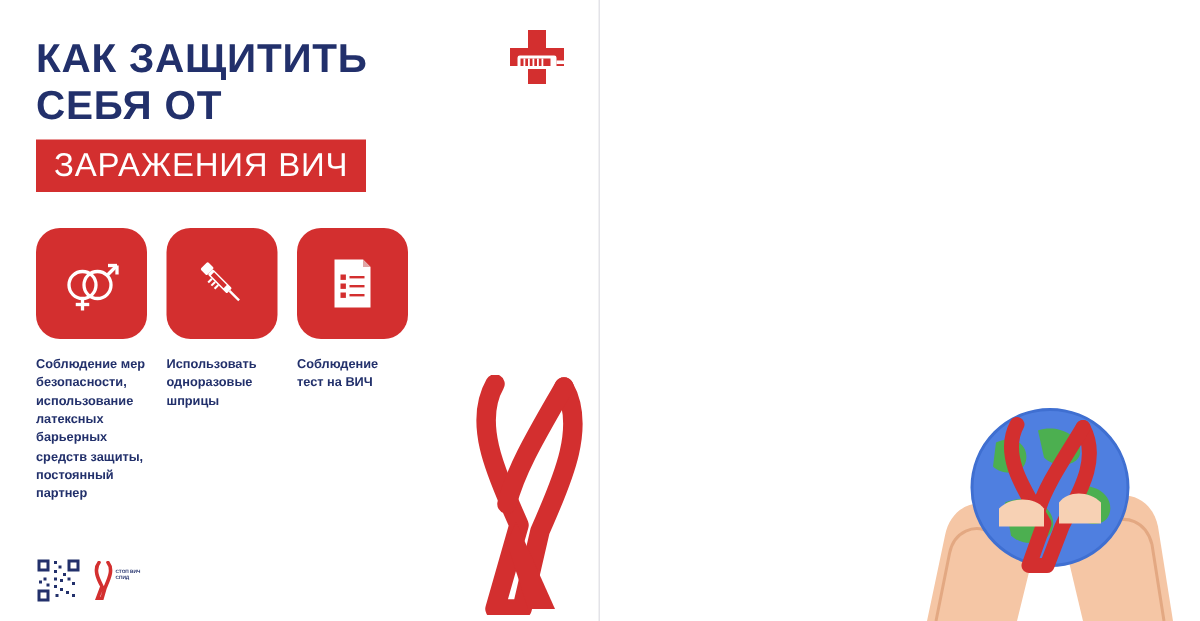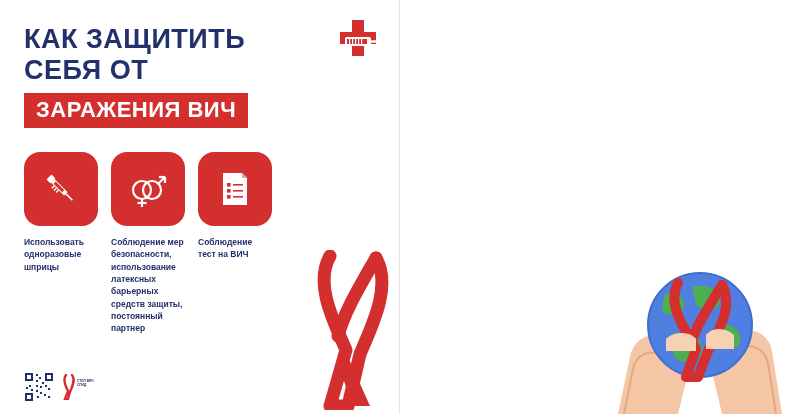--- a/index.html
+++ b/index.html
@@ -50,21 +50,21 @@
   .heading-left {
     left: 24px;
     top: 24px;
     font-size: 27px;
     width: 270px;
   }
   .hl-band {
     position: absolute;
     background: #d32f2f;
     color: #ffffff;
-    font-weight: bold;
+    font-weight: normal;
     font-size: 22px;
     letter-spacing: 0.5px;
     text-transform: uppercase;
     padding: 6px 12px 7px 12px;
     box-sizing: border-box;
     line-height: 1;
   }
   .band-left { left: 24px; top: 93px; }
 
   
@@ -171,51 +171,51 @@
       <rect x="11" y="21" width="20" height="5" fill="#d32f2f"></rect>
       <rect x="13" y="21" width="1.2" height="5" fill="#ffffff"></rect>
       <rect x="16" y="21" width="1.2" height="5" fill="#ffffff"></rect>
       <rect x="19" y="21" width="1.2" height="5" fill="#ffffff"></rect>
       <rect x="22" y="21" width="1.2" height="5" fill="#ffffff"></rect>
       <rect x="25" y="21" width="1.2" height="5" fill="#ffffff"></rect>
       <rect x="35" y="22.3" width="6" height="2.4" fill="#ffffff"></rect>
     </svg>
 
     <div class="cards">
+
+      <div class="card">
+        <div class="card-tile">
+          <svg width="46" height="46" viewBox="0 0 46 46">
+            <circle cx="17" cy="24" r="9" fill="none" stroke="#ffffff" stroke-width="2.2"></circle>
+            <line x1="17" y1="33" x2="17" y2="41" stroke="#ffffff" stroke-width="2.2"></line>
+            <line x1="12.5" y1="37" x2="21.5" y2="37" stroke="#ffffff" stroke-width="2.2"></line>
+            <circle cx="27" cy="24" r="9" fill="none" stroke="#ffffff" stroke-width="2.2"></circle>
+            <line x1="33" y1="18" x2="40" y2="11" stroke="#ffffff" stroke-width="2.2"></line>
+            <line x1="34" y1="11" x2="40" y2="11" stroke="#ffffff" stroke-width="2.2"></line>
+            <line x1="40" y1="11" x2="40" y2="17" stroke="#ffffff" stroke-width="2.2"></line>
+          </svg>
+        </div>
+        <div class="card-caption">Соблюдение мер безопасности, использование латексных барьерных средств защиты, постоянный партнер</div>
+      </div>
 
       <div class="card">
         <div class="card-tile">
           <svg width="46" height="46" viewBox="0 0 46 46">
             <g transform="rotate(-45 23 23)">
               <rect x="19.5" y="6" width="7" height="6" rx="1" fill="#ffffff"></rect>
               <rect x="20.5" y="12" width="5" height="18" rx="1" fill="#ffffff"></rect>
               <rect x="21.5" y="14" width="3" height="12" fill="#d32f2f"></rect>
               <rect x="22.3" y="30" width="1.6" height="9" fill="#ffffff"></rect>
               <line x1="17" y1="16" x2="20.5" y2="16" stroke="#ffffff" stroke-width="1.4"></line>
               <line x1="17" y1="19" x2="20.5" y2="19" stroke="#ffffff" stroke-width="1.4"></line>
               <line x1="17" y1="22" x2="20.5" y2="22" stroke="#ffffff" stroke-width="1.4"></line>
             </g>
           </svg>
         </div>
         <div class="card-caption">Использовать одноразовые шприцы</div>
-      </div>
-
-      <div class="card">
-        <div class="card-tile">
-          <svg width="46" height="46" viewBox="0 0 46 46">
-            <circle cx="17" cy="24" r="9" fill="none" stroke="#ffffff" stroke-width="2.2"></circle>
-            <line x1="17" y1="33" x2="17" y2="41" stroke="#ffffff" stroke-width="2.2"></line>
-            <line x1="12.5" y1="37" x2="21.5" y2="37" stroke="#ffffff" stroke-width="2.2"></line>
-            <circle cx="27" cy="24" r="9" fill="none" stroke="#ffffff" stroke-width="2.2"></circle>
-            <line x1="33" y1="18" x2="40" y2="11" stroke="#ffffff" stroke-width="2.2"></line>
-            <line x1="34" y1="11" x2="40" y2="11" stroke="#ffffff" stroke-width="2.2"></line>
-            <line x1="40" y1="11" x2="40" y2="17" stroke="#ffffff" stroke-width="2.2"></line>
-          </svg>
-        </div>
-        <div class="card-caption">Соблюдение мер безопасности, использование латексных барьерных средств защиты, постоянный партнер</div>
       </div>
 
       <div class="card">
         <div class="card-tile">
           <svg width="46" height="46" viewBox="0 0 46 46">
             <path d="M11 7 h19 l5 5 v27 h-24 z" fill="#ffffff"></path>
             <path d="M30 7 l5 5 h-5 z" fill="#e0a6a6"></path>
             <rect x="15" y="17" width="3.6" height="3.6" fill="#d32f2f"></rect>
             <rect x="15" y="23" width="3.6" height="3.6" fill="#d32f2f"></rect>
             <rect x="15" y="29" width="3.6" height="3.6" fill="#d32f2f"></rect>

